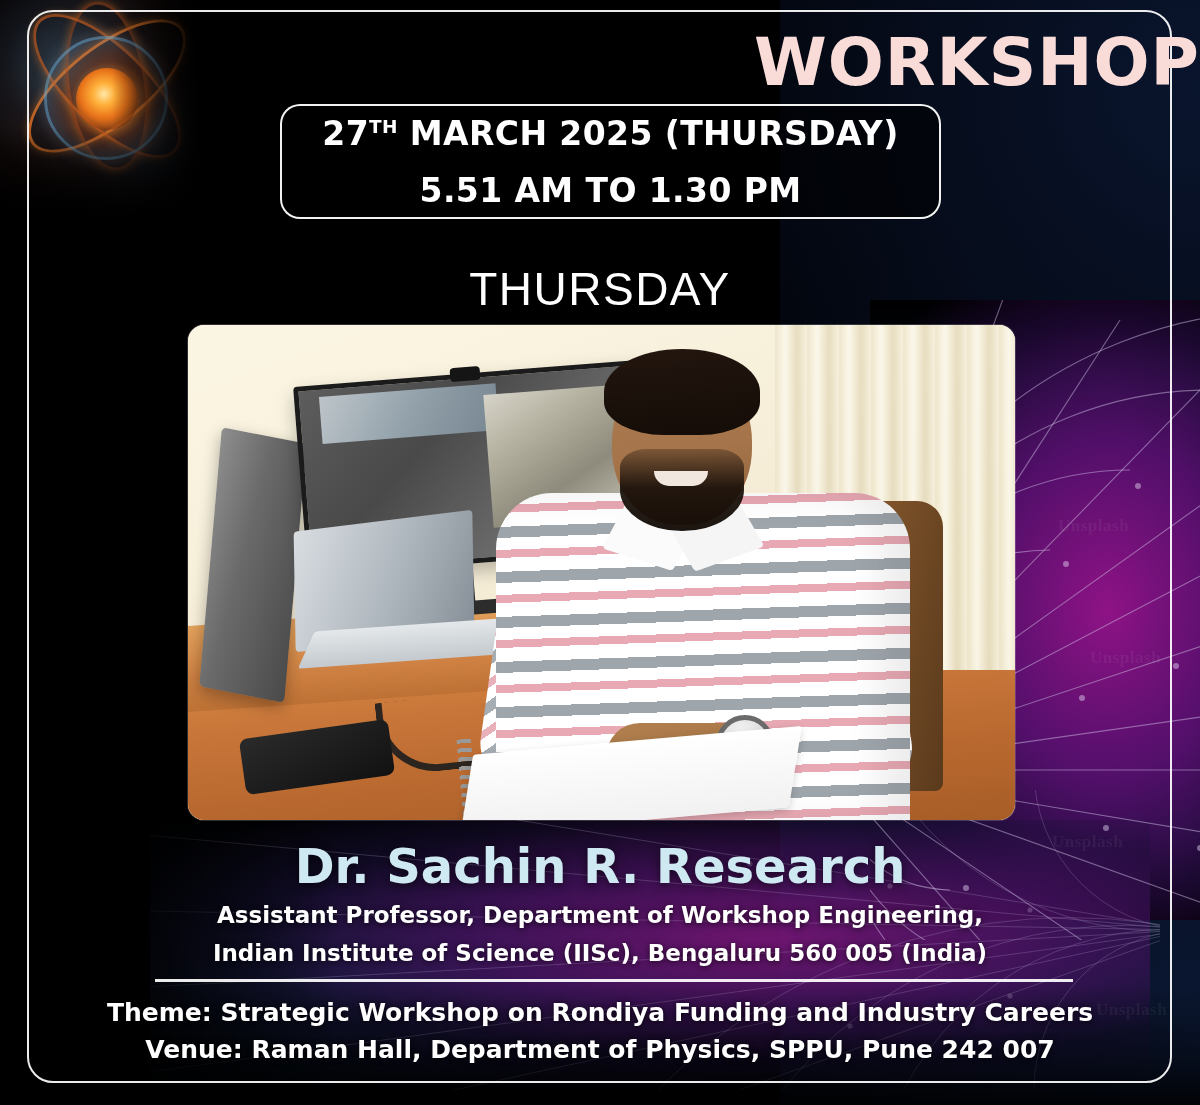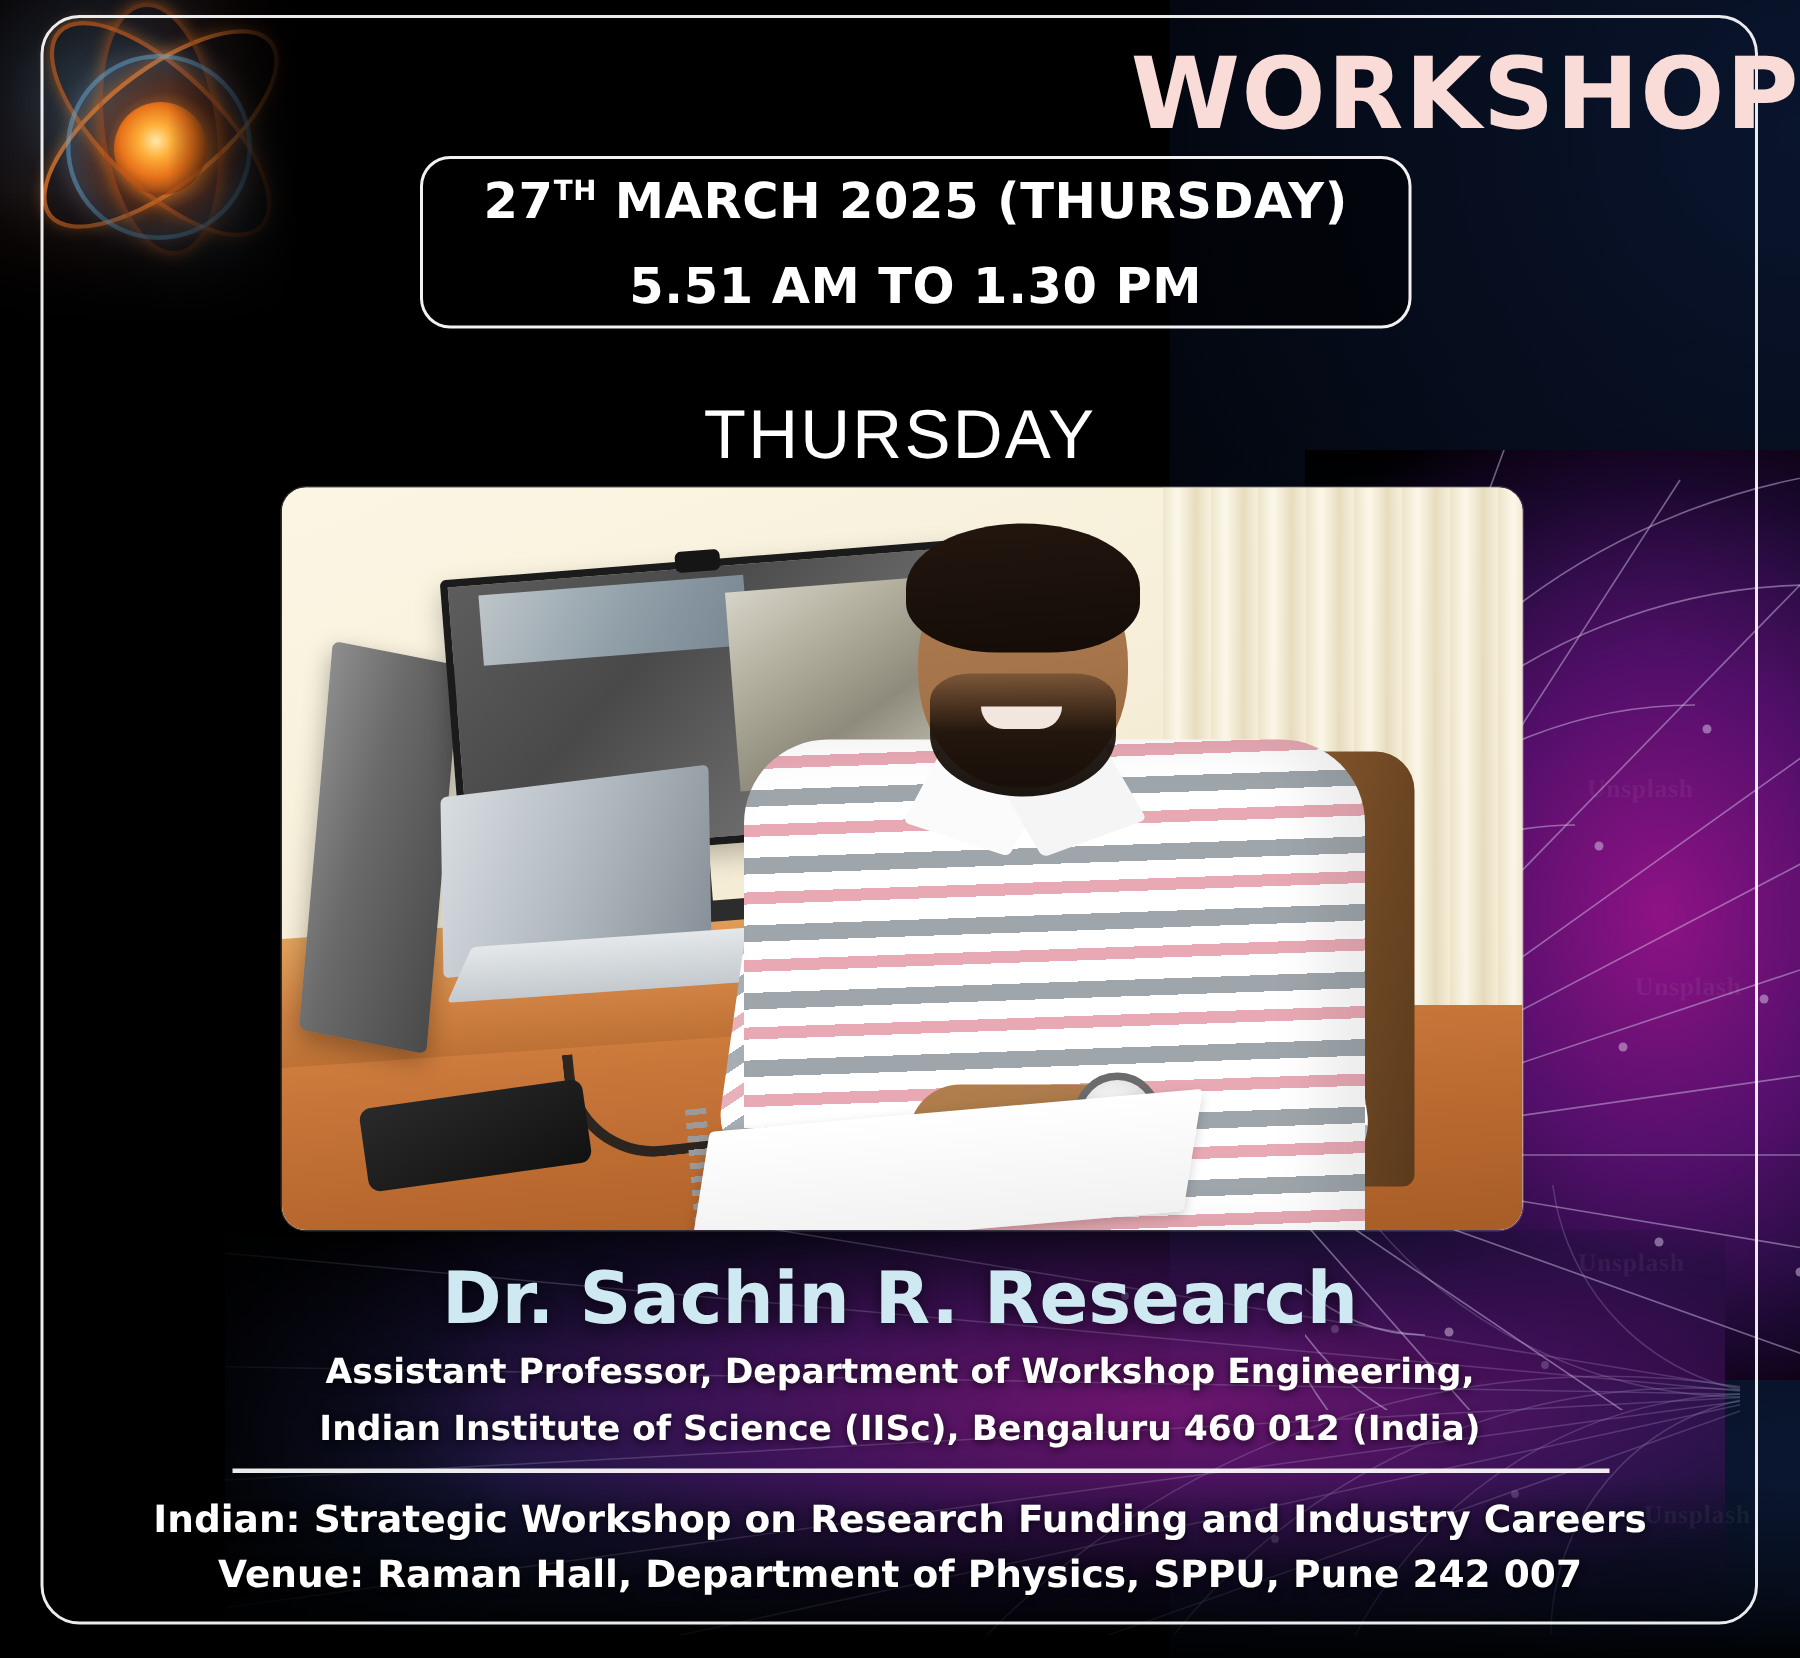--- a/index.html
+++ b/index.html
@@ -480,20 +480,20 @@
       <div class="p-hands"></div>
       <div class="p-watch"></div>
     </div>
 
     <div class="ph-spiral"></div>
     <div class="ph-notebook"></div>
   </div>
 
   <div class="speaker-name">Dr. Sachin R. Research</div>
   <div class="aff aff1">Assistant Professor, Department of Workshop Engineering,</div>
-  <div class="aff aff2">Indian Institute of Science (IISc), Bengaluru 460 012 (India)</div>
+  <div class="aff aff2">Indian Institute of Science (IISc), Bengaluru 560 005 (India)</div>
 
   <div class="divider"></div>
 
-  <div class="bottomline bl1">Indian: Strategic Workshop on Research Funding and Industry Careers</div>
+  <div class="bottomline bl1">Theme: Strategic Workshop on Rondiya Funding and Industry Careers</div>
   <div class="bottomline bl2">Venue: Raman Hall, Department of Physics,  SPPU, Pune 242 007</div>
 
 </div>
 
 </body></html>

